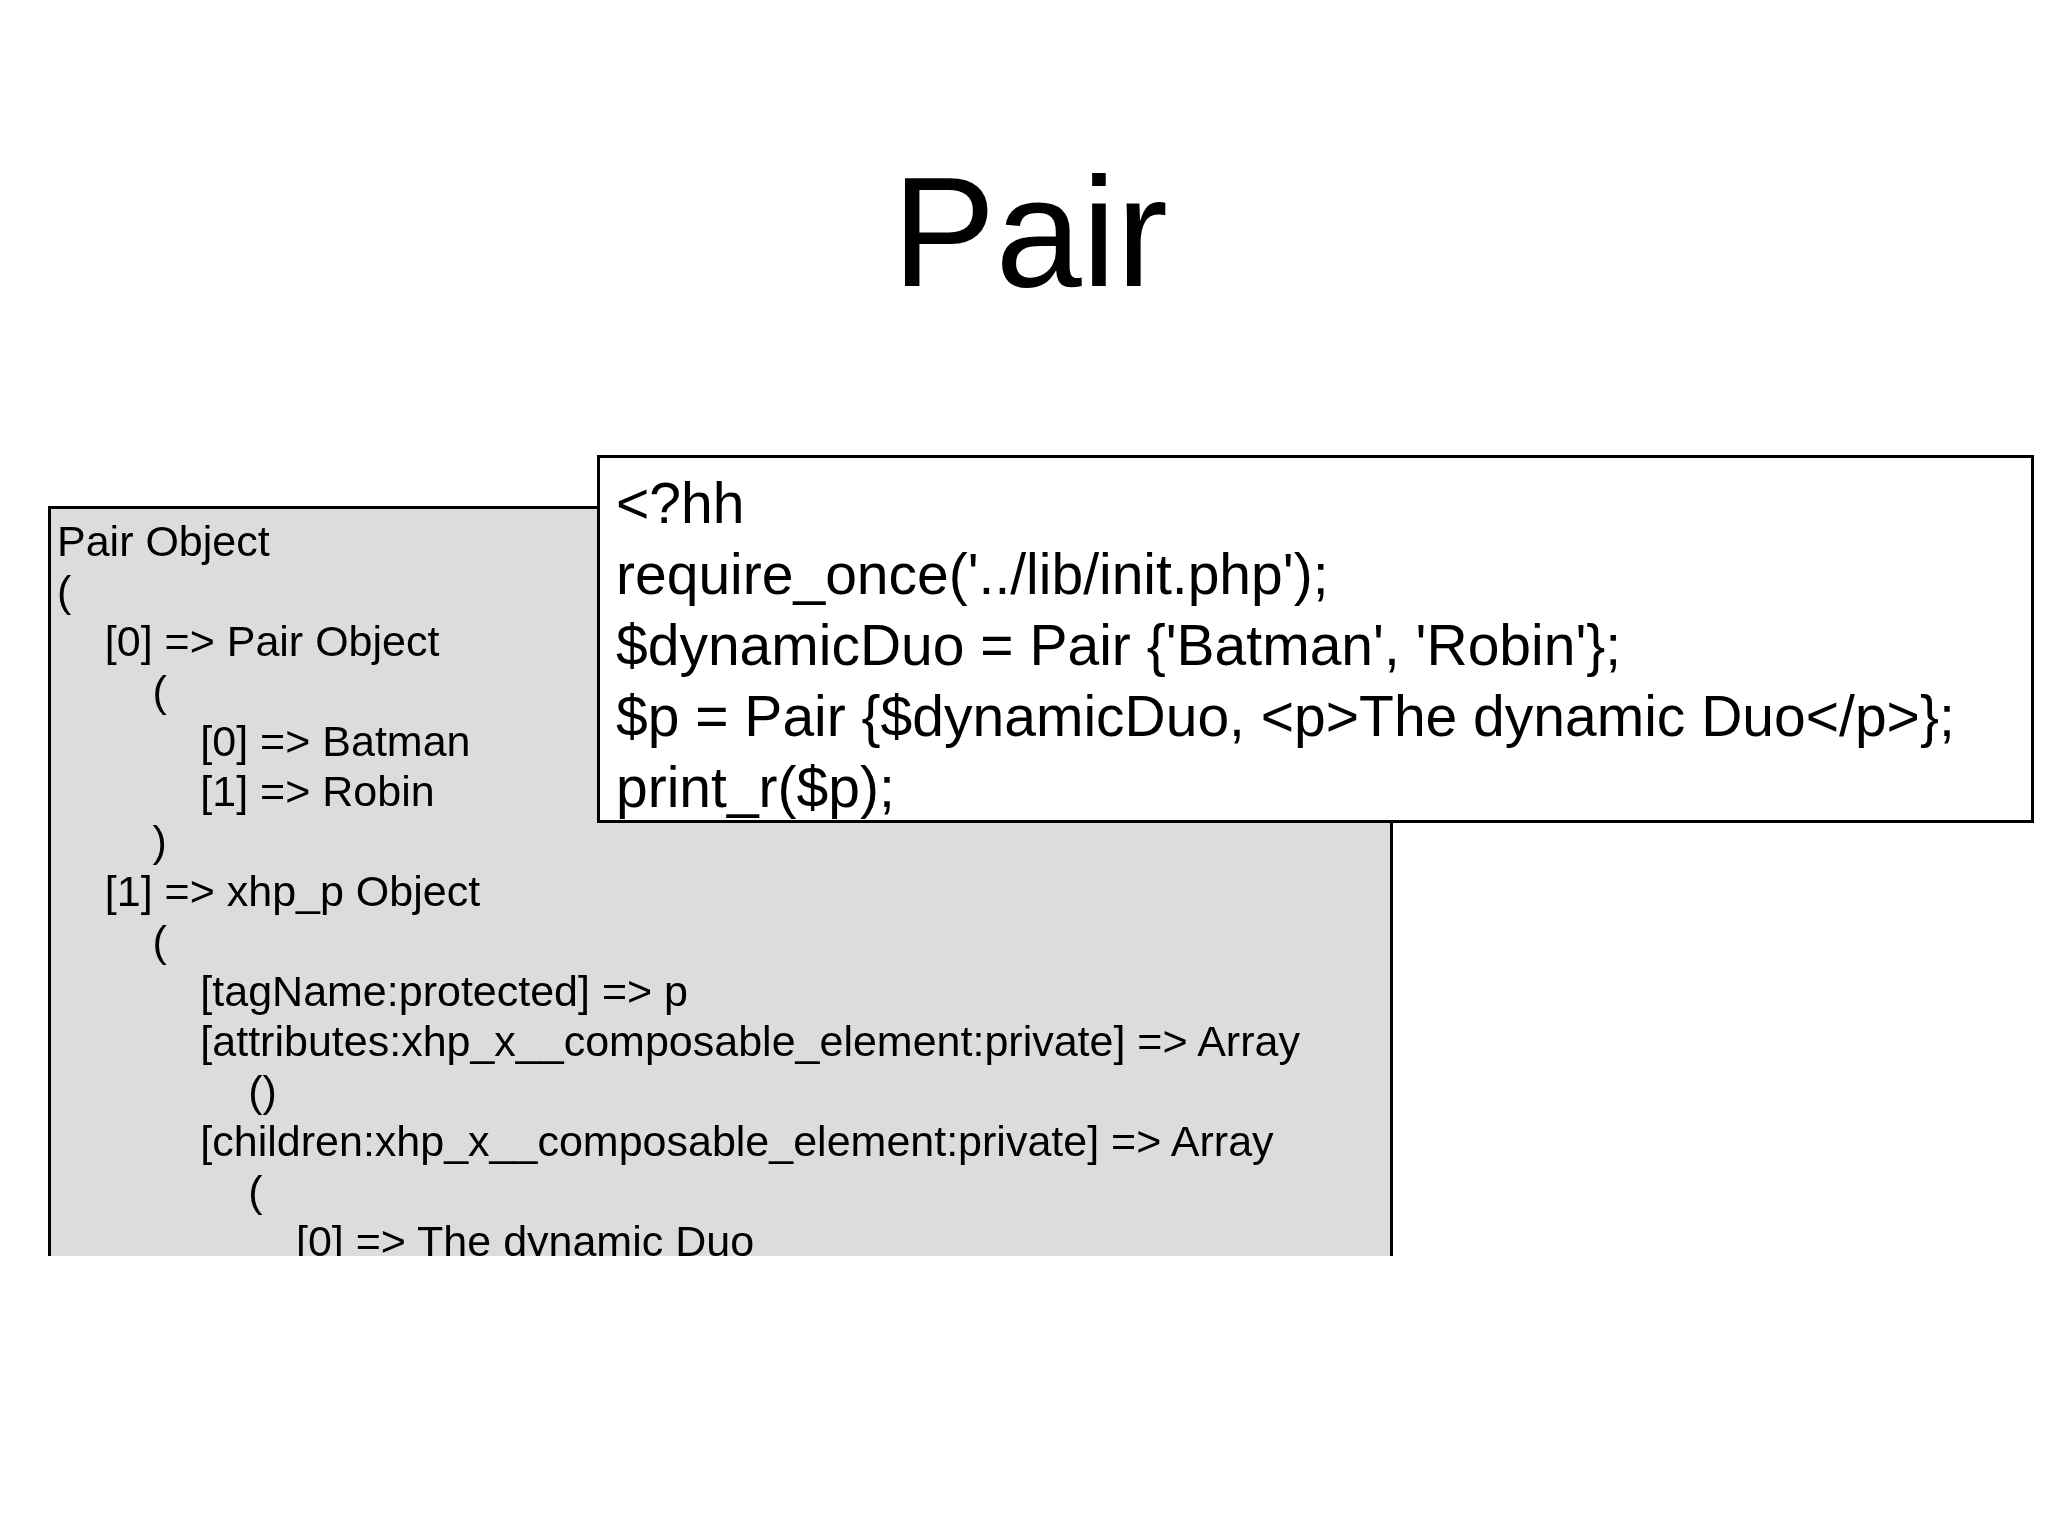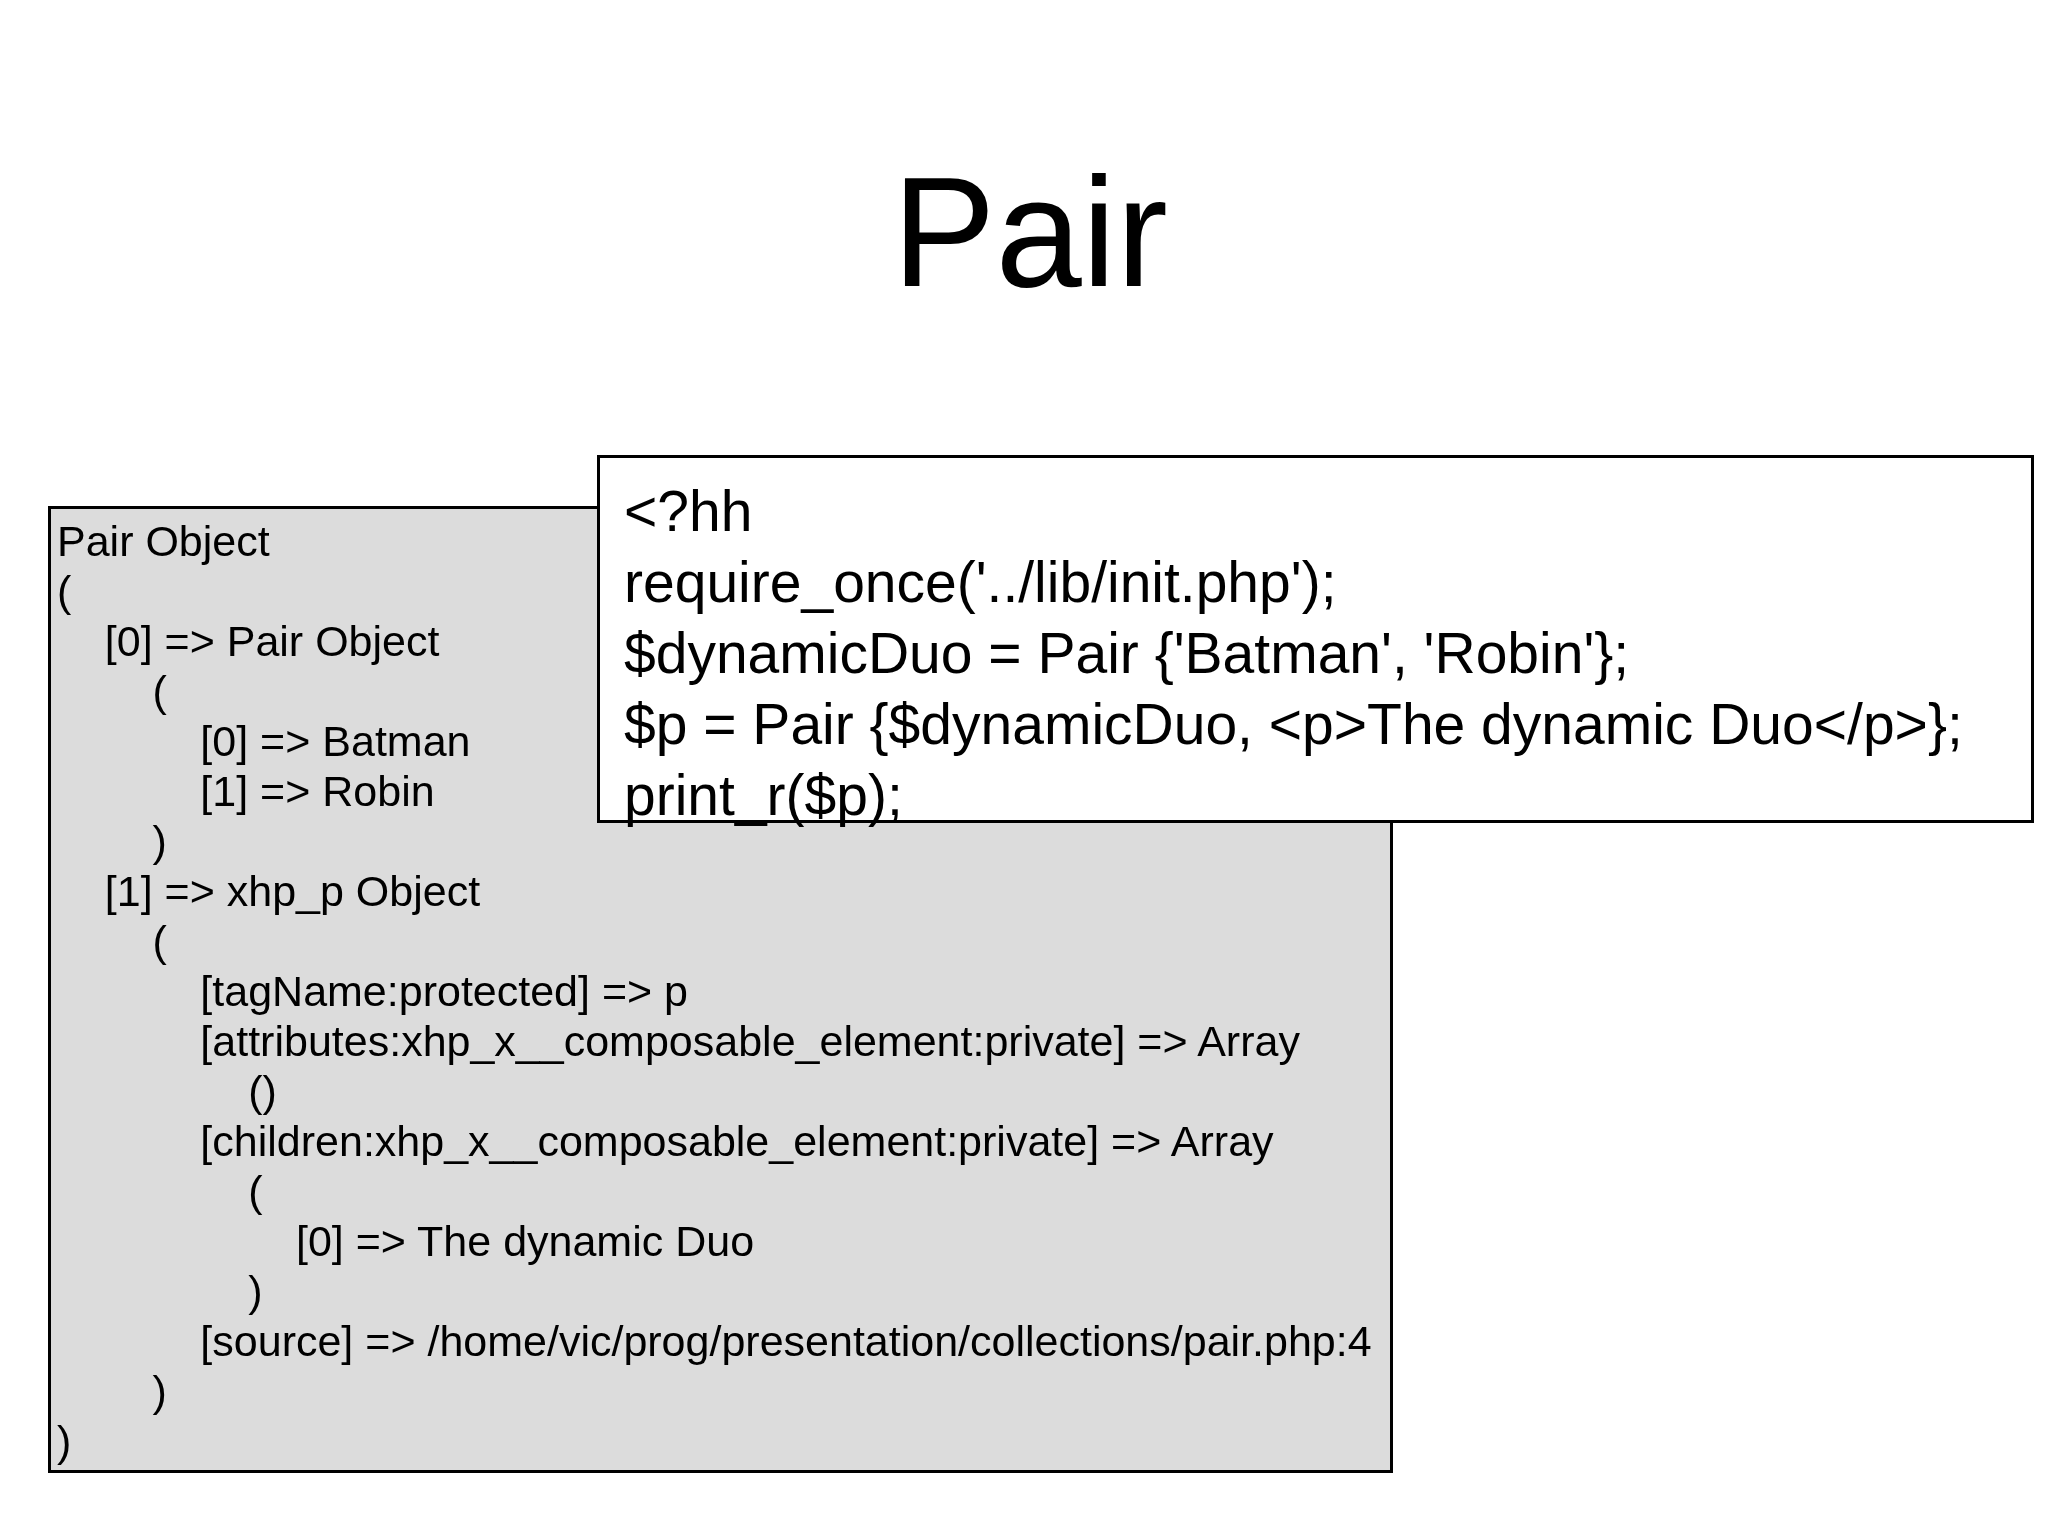--- a/index.html
+++ b/index.html
@@ -3,21 +3,21 @@
 <meta charset="utf-8">
 <style>
   html, body {
     margin: 0;
     padding: 0;
     background: var(--page-bg, #FFFFFF);
   }
   .slide {
     position: relative;
     width: 2048px;
-    height: 1536px;
+    height: 1256px;
     overflow: hidden;
     background: var(--page-bg, #FFFFFF);
     font-family: "Liberation Sans", sans-serif;
     color: var(--text, #000000);
   }
   .title {
     position: absolute;
     top: 148px;
     left: 0;
     width: 2060px;
@@ -54,21 +54,21 @@
     left: 597px;
     top: 455px;
     width: 1437px;
     height: 368px;
     box-sizing: border-box;
     background: var(--code-box-bg, #FFFFFF);
     border: 3px solid var(--box-border, #000000);
     z-index: 2;
   }
   .code-text {
-    margin: 16px;
+    margin: 8px;
     padding: 2px 11px 0 8px;
     font-family: "Liberation Sans", sans-serif;
     font-weight: 300;
     font-size: 57px;
     line-height: 71px;
     white-space: pre;
     color: var(--text, #000000);
   }
 </style>
 </head>

